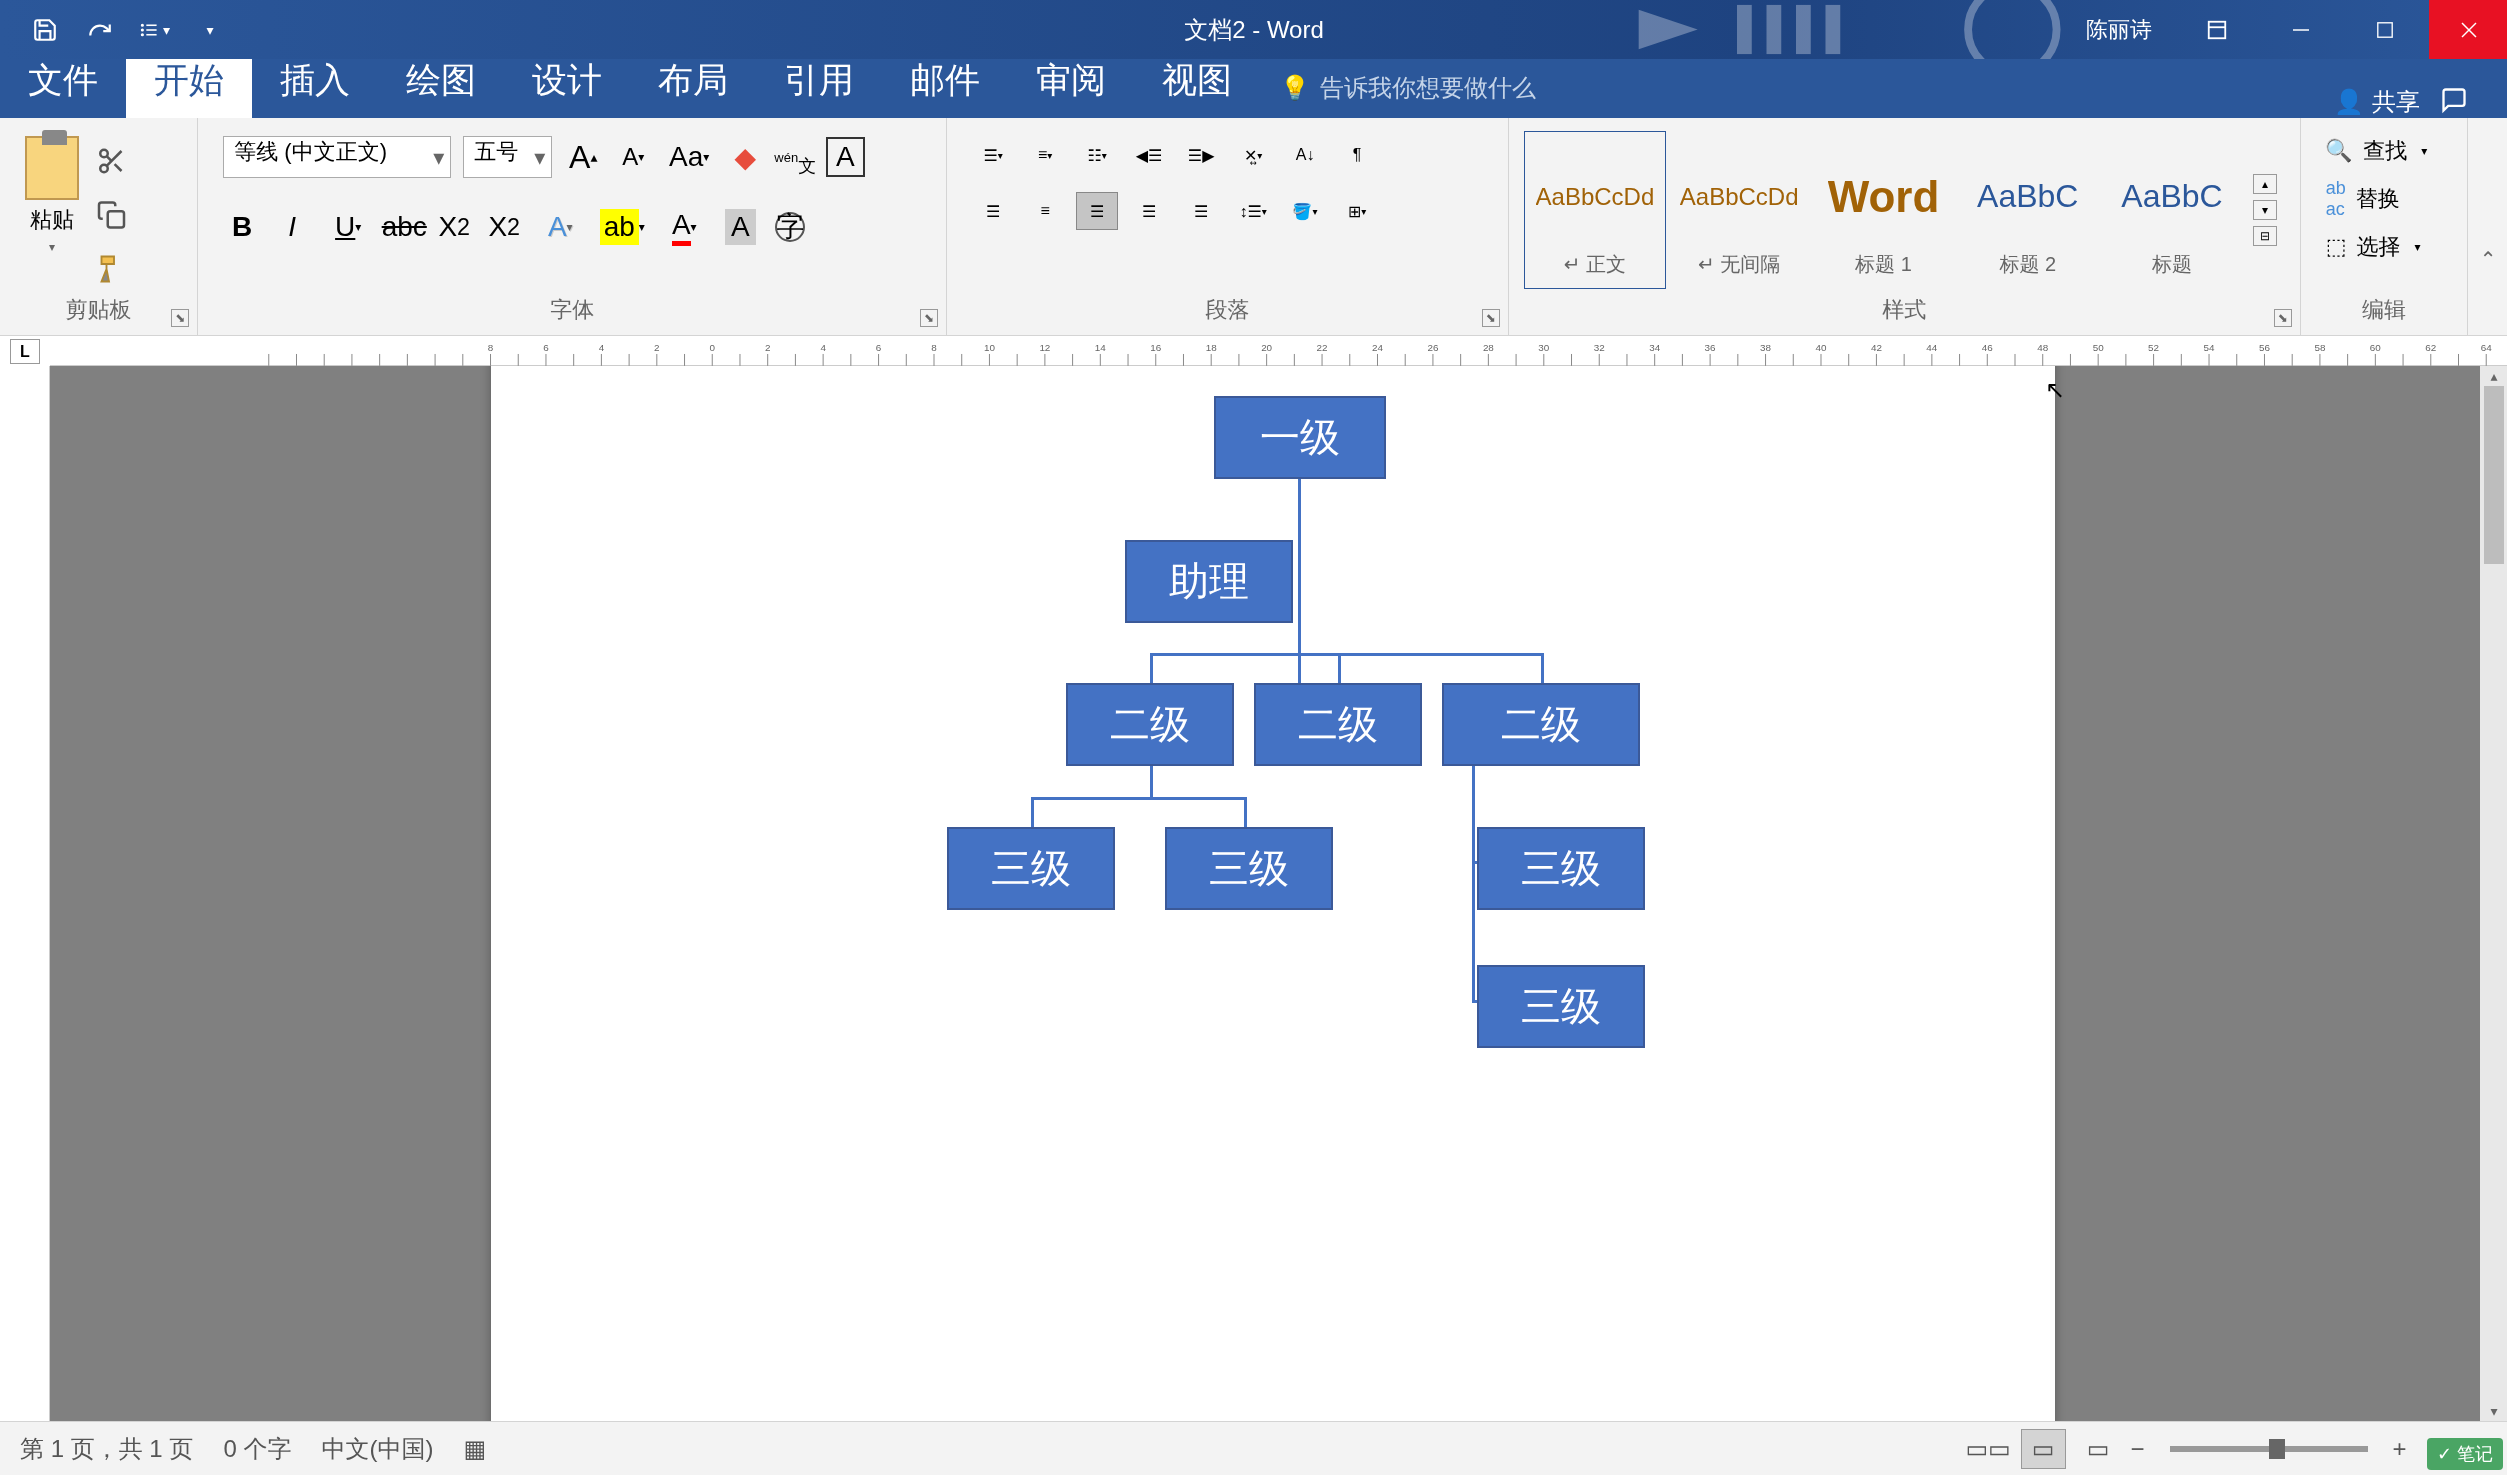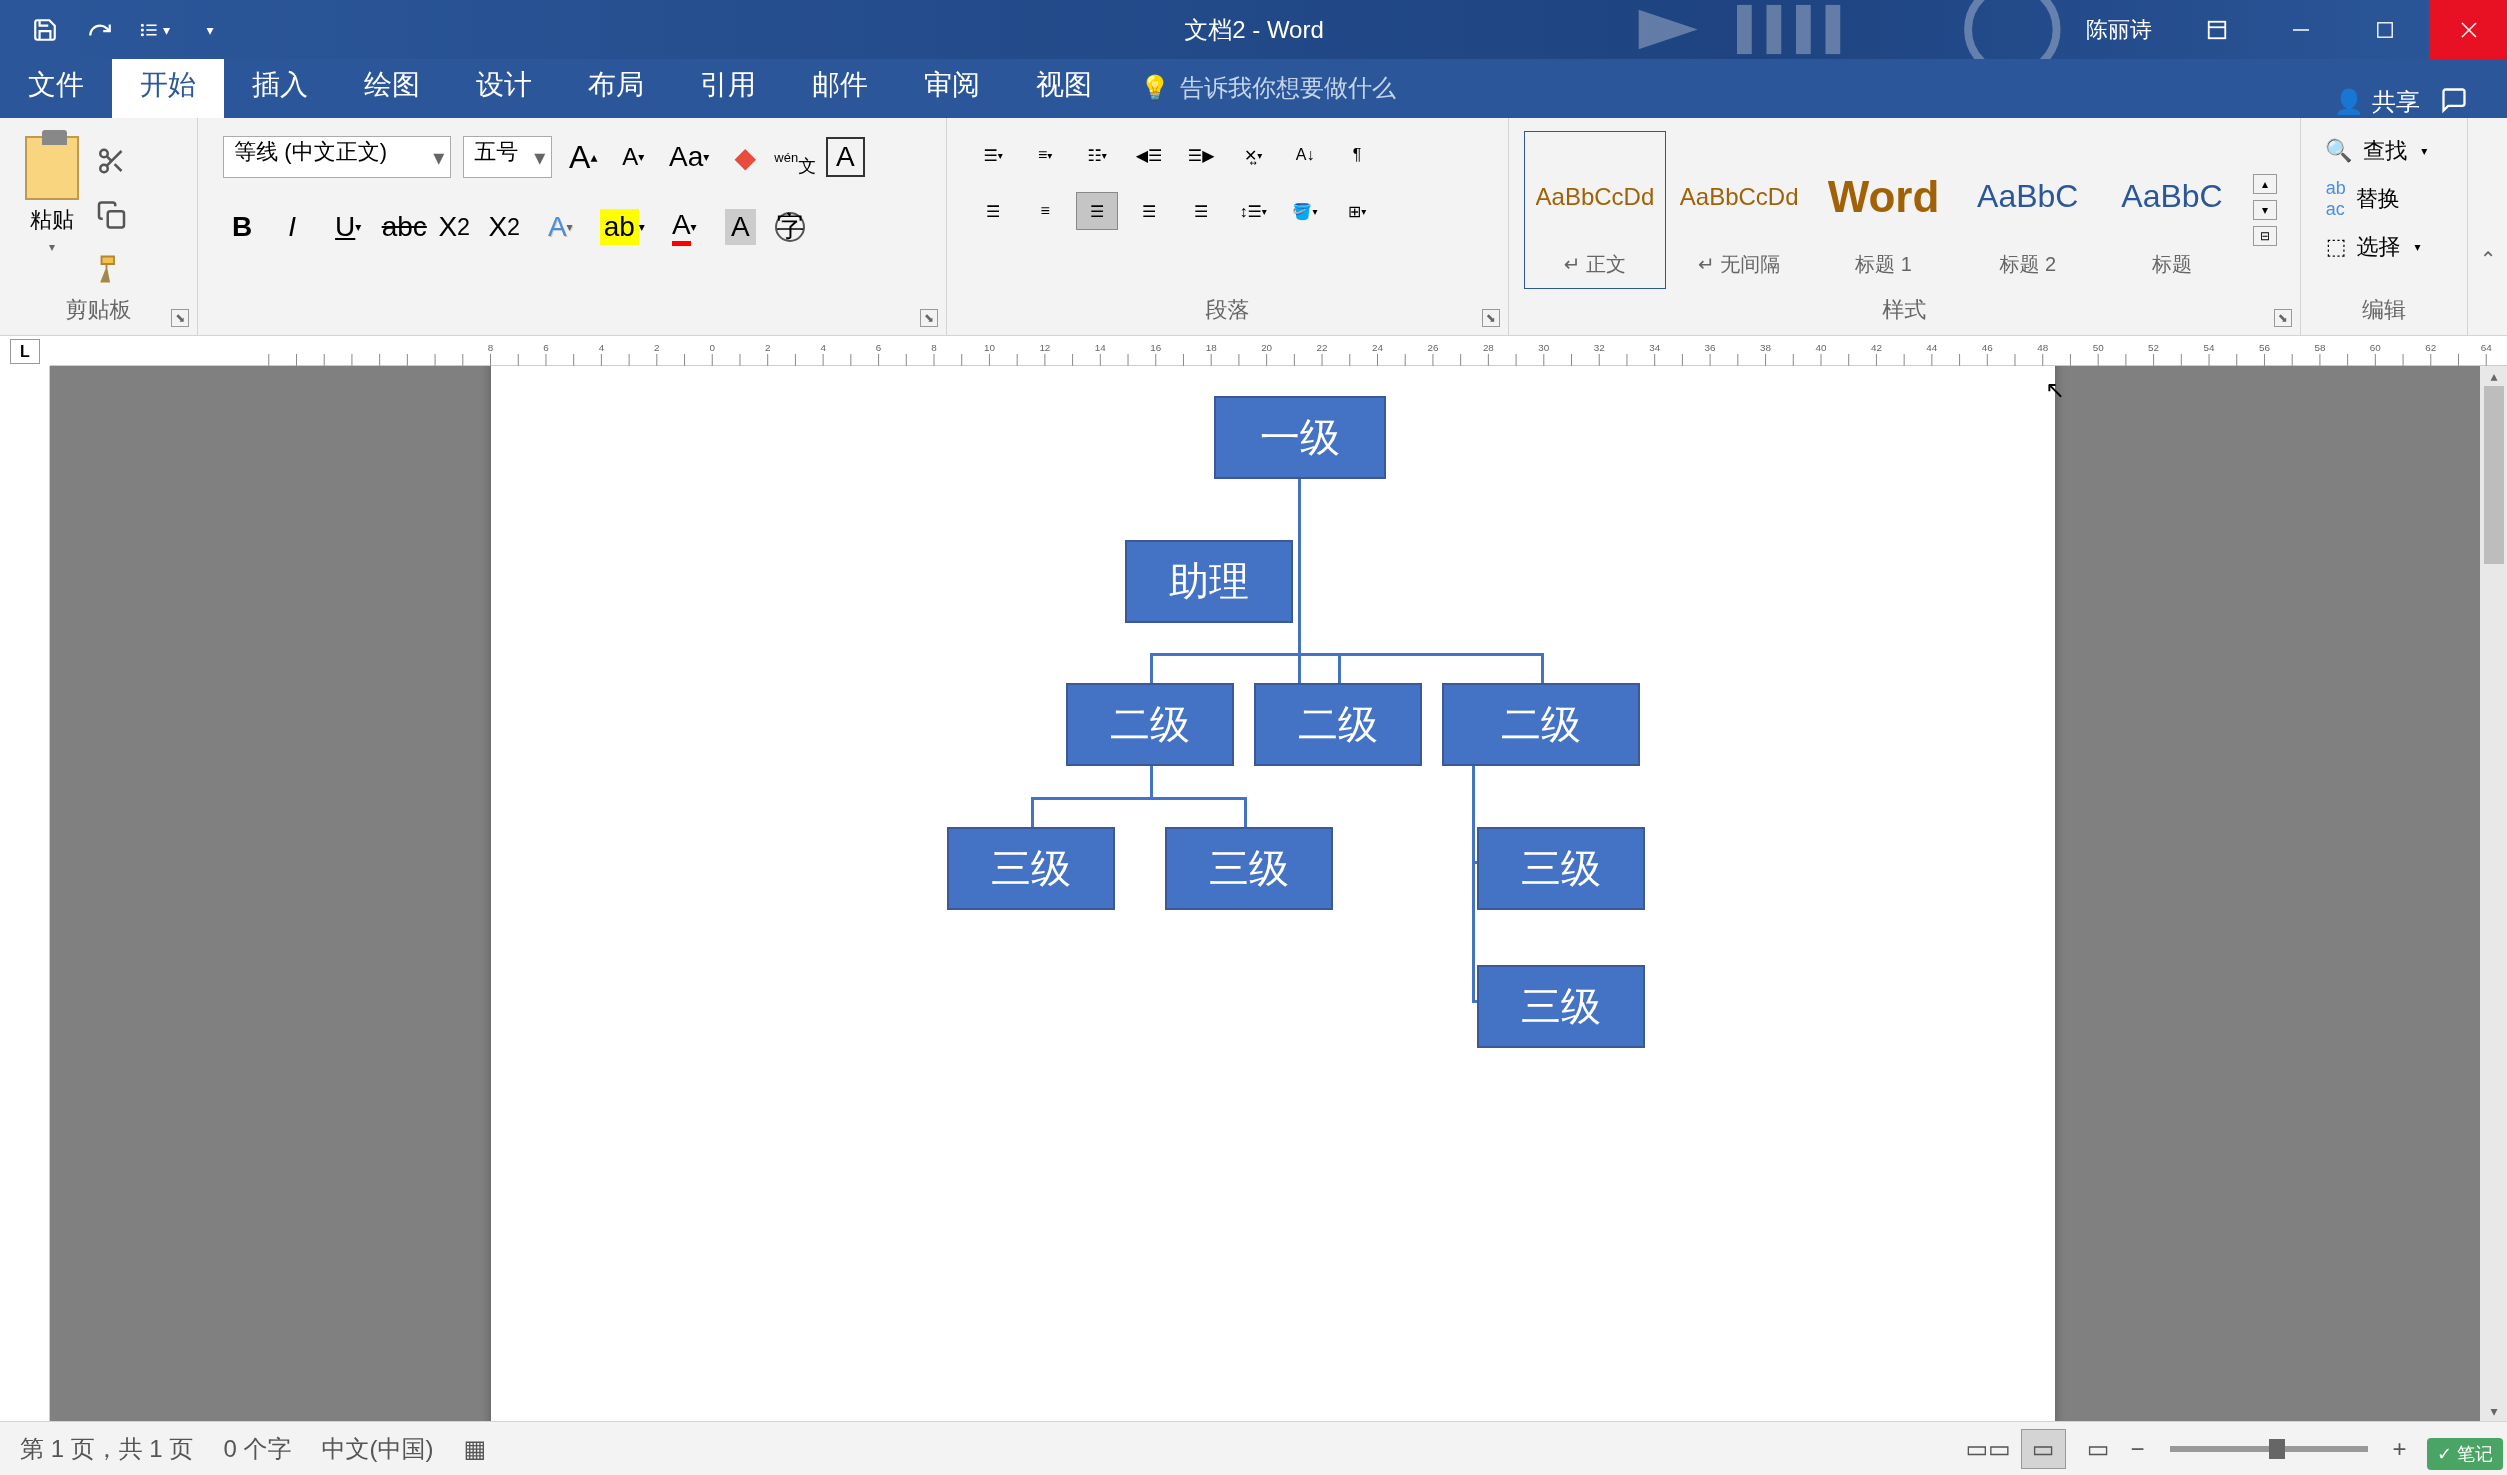--- a/index.html
+++ b/index.html
@@ -11,21 +11,21 @@
 .qat { display: flex; align-items: center; gap: 25px; padding-left: 30px; }
 .qat-item { width: 30px; height: 30px; display: flex; align-items: center; justify-content: center; cursor: pointer; }
 .title-center { position: absolute; left: 50%; transform: translateX(-50%); font-size: 24px; }
 .title-right { margin-left: auto; display: flex; align-items: center; gap: 5px; }
 .user-name { font-size: 22px; padding: 0 20px; }
 .win-btn { width: 79px; height: 59px; display: flex; align-items: center; justify-content: center; cursor: pointer; }
 .win-close { background: #e81123; }
 
 
 .tabs { height: 59px; background: #2b579a; display: flex; align-items: flex-end; padding-left: 0; }
-.tab { padding: 14px 28px; color: #fff; font-size: 28px; cursor: pointer; }
+.tab { padding: 14px 28px; color: #fff; font-size: 35px; cursor: pointer; }
 .tab.active { background: #fff; color: #2b579a; }
 .tab.file { background: #2b579a; color: #fff; }
 .tell-me { color: #c5d4e8; font-size: 24px; padding: 14px 20px; display: flex; align-items: center; gap: 10px; }
 .tabs-right { margin-left: auto; display: flex; align-items: center; gap: 20px; padding-right: 40px; color: #fff; }
 .share-btn { font-size: 24px; display: flex; align-items: center; gap: 8px; }
 
 
 .ribbon { height: 218px; background: #f3f3f3; border-bottom: 1px solid #d4d4d4; display: flex; }
 .ribbon-group { border-right: 1px solid #d4d4d4; padding: 8px 10px 4px; display: flex; flex-direction: column; position: relative; }
 .ribbon-group-label { text-align: center; font-size: 22px; color: #666; padding: 4px 0; position: absolute; bottom: 6px; left: 0; right: 0; }
@@ -265,20 +265,21 @@
             <span style="font-size:12px">▾</span>
           </div>
         <div class="font-btn">
             <span style="background:#ccc;padding:2px 6px">A</span>
           </div>
         <div class="font-btn">
             <span style="border:2px solid #555;border-radius:50%;width:30px;height:30px;display:inline-flex;align-items:center;justify-content:center">字</span>
           </div>
       </div>
     </div>
+    <div class="ribbon-group-label">字体</div>
     <div class="ribbon-group-launcher">⬊</div>
   </div>
 
   <div class="ribbon-group" style="width:564px">
     <div class="para-content">
       <div class="para-row">
         <div class="para-btn">☰<span style="font-size:10px">▾</span></div>
         <div class="para-btn">≡<span style="font-size:10px">▾</span></div>
         <div class="para-btn">☷<span style="font-size:10px">▾</span></div>
         <div class="para-btn">◀☰</div>

